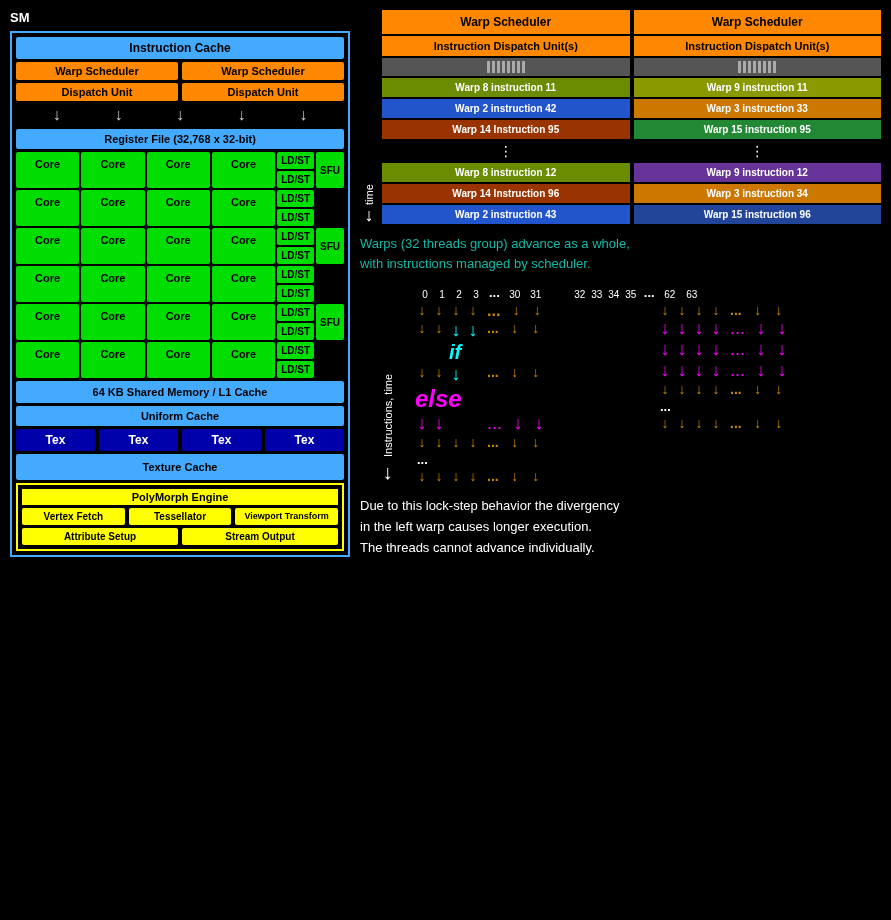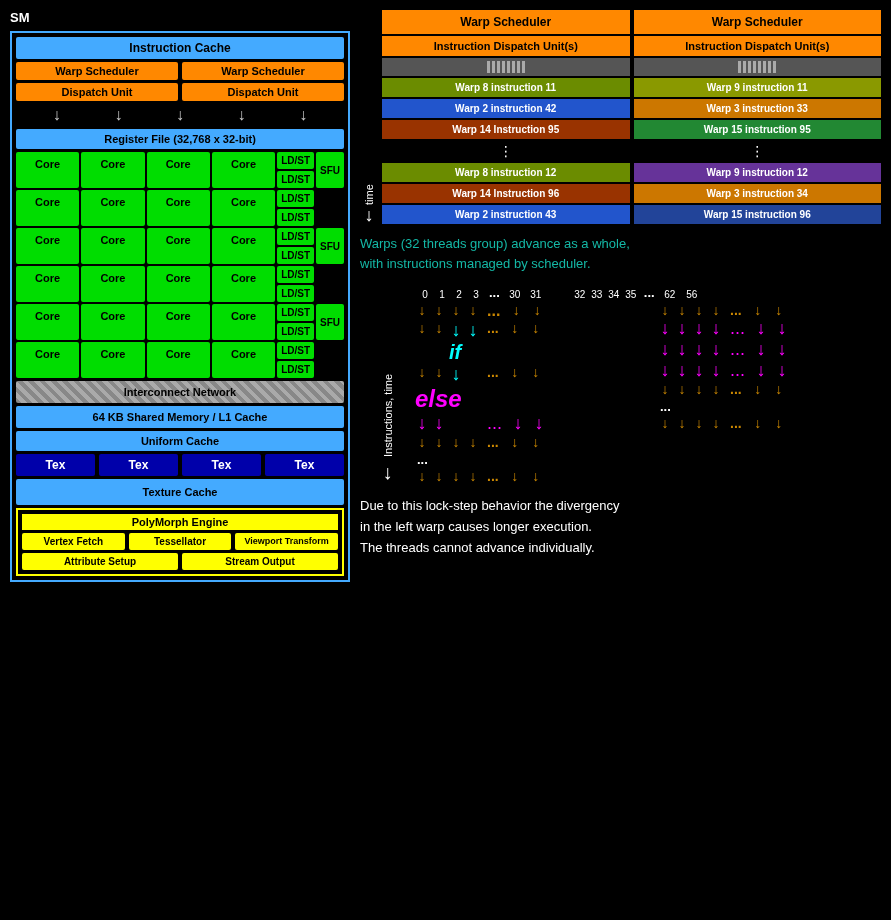--- a/index.html
+++ b/index.html
@@ -371,23 +371,20 @@
         <div class="ldst-sfu-group">
           <div class="ldst-col">
             <div class="ldst-cell">LD/ST</div>
             <div class="ldst-cell">LD/ST</div>
           </div>
           <div style="width:28px;"></div>
         </div>
       </div>
     </div>
 
-    <div class="interconnect" style="text-align:center;font-size:11px;font-weight:bold;padding:5px;border-radius:2px;color:#000;">
-      <span>Interconnect Network</span>
-    </div>
     <div class="shared-mem">64 KB Shared Memory / L1 Cache</div>
     <div class="uniform-cache">Uniform Cache</div>
     <div class="tex-row">
       <div class="tex-cell">Tex</div>
       <div class="tex-cell">Tex</div>
       <div class="tex-cell">Tex</div>
       <div class="tex-cell">Tex</div>
     </div>
     <div class="texture-cache">Texture Cache</div>
     <div class="polymorph-box">
@@ -489,21 +486,21 @@
       <span style="color:#fff;font-size:13px;margin:0 14px;"> </span>
       <div style="display:flex;gap:3px;">
         <span style="color:#fff;font-size:10px;width:14px;text-align:center;">32</span>
         <span style="color:#fff;font-size:10px;width:14px;text-align:center;">33</span>
         <span style="color:#fff;font-size:10px;width:14px;text-align:center;">34</span>
         <span style="color:#fff;font-size:10px;width:14px;text-align:center;">35</span>
       </div>
       <span style="color:#fff;font-size:13px;font-weight:bold;margin:0 6px;">...</span>
       <div style="display:flex;gap:4px;align-items:center;">
         <span style="color:#fff;font-size:10px;width:18px;text-align:center;">62</span>
-        <span style="color:#fff;font-size:10px;width:18px;text-align:center;">56</span>
+        <span style="color:#fff;font-size:10px;width:18px;text-align:center;">63</span>
       </div>
     </div>
 
     <div style="display:flex;">
 
       <div style="width:55px;display:flex;flex-direction:column;align-items:center;">
         <div style="writing-mode:vertical-rl;transform:rotate(180deg);font-size:11px;color:#fff;white-space:nowrap;flex:1;padding:4px 0;">Instructions, time</div>
         <div style="font-size:20px;color:#fff;">↓</div>
       </div>
 

